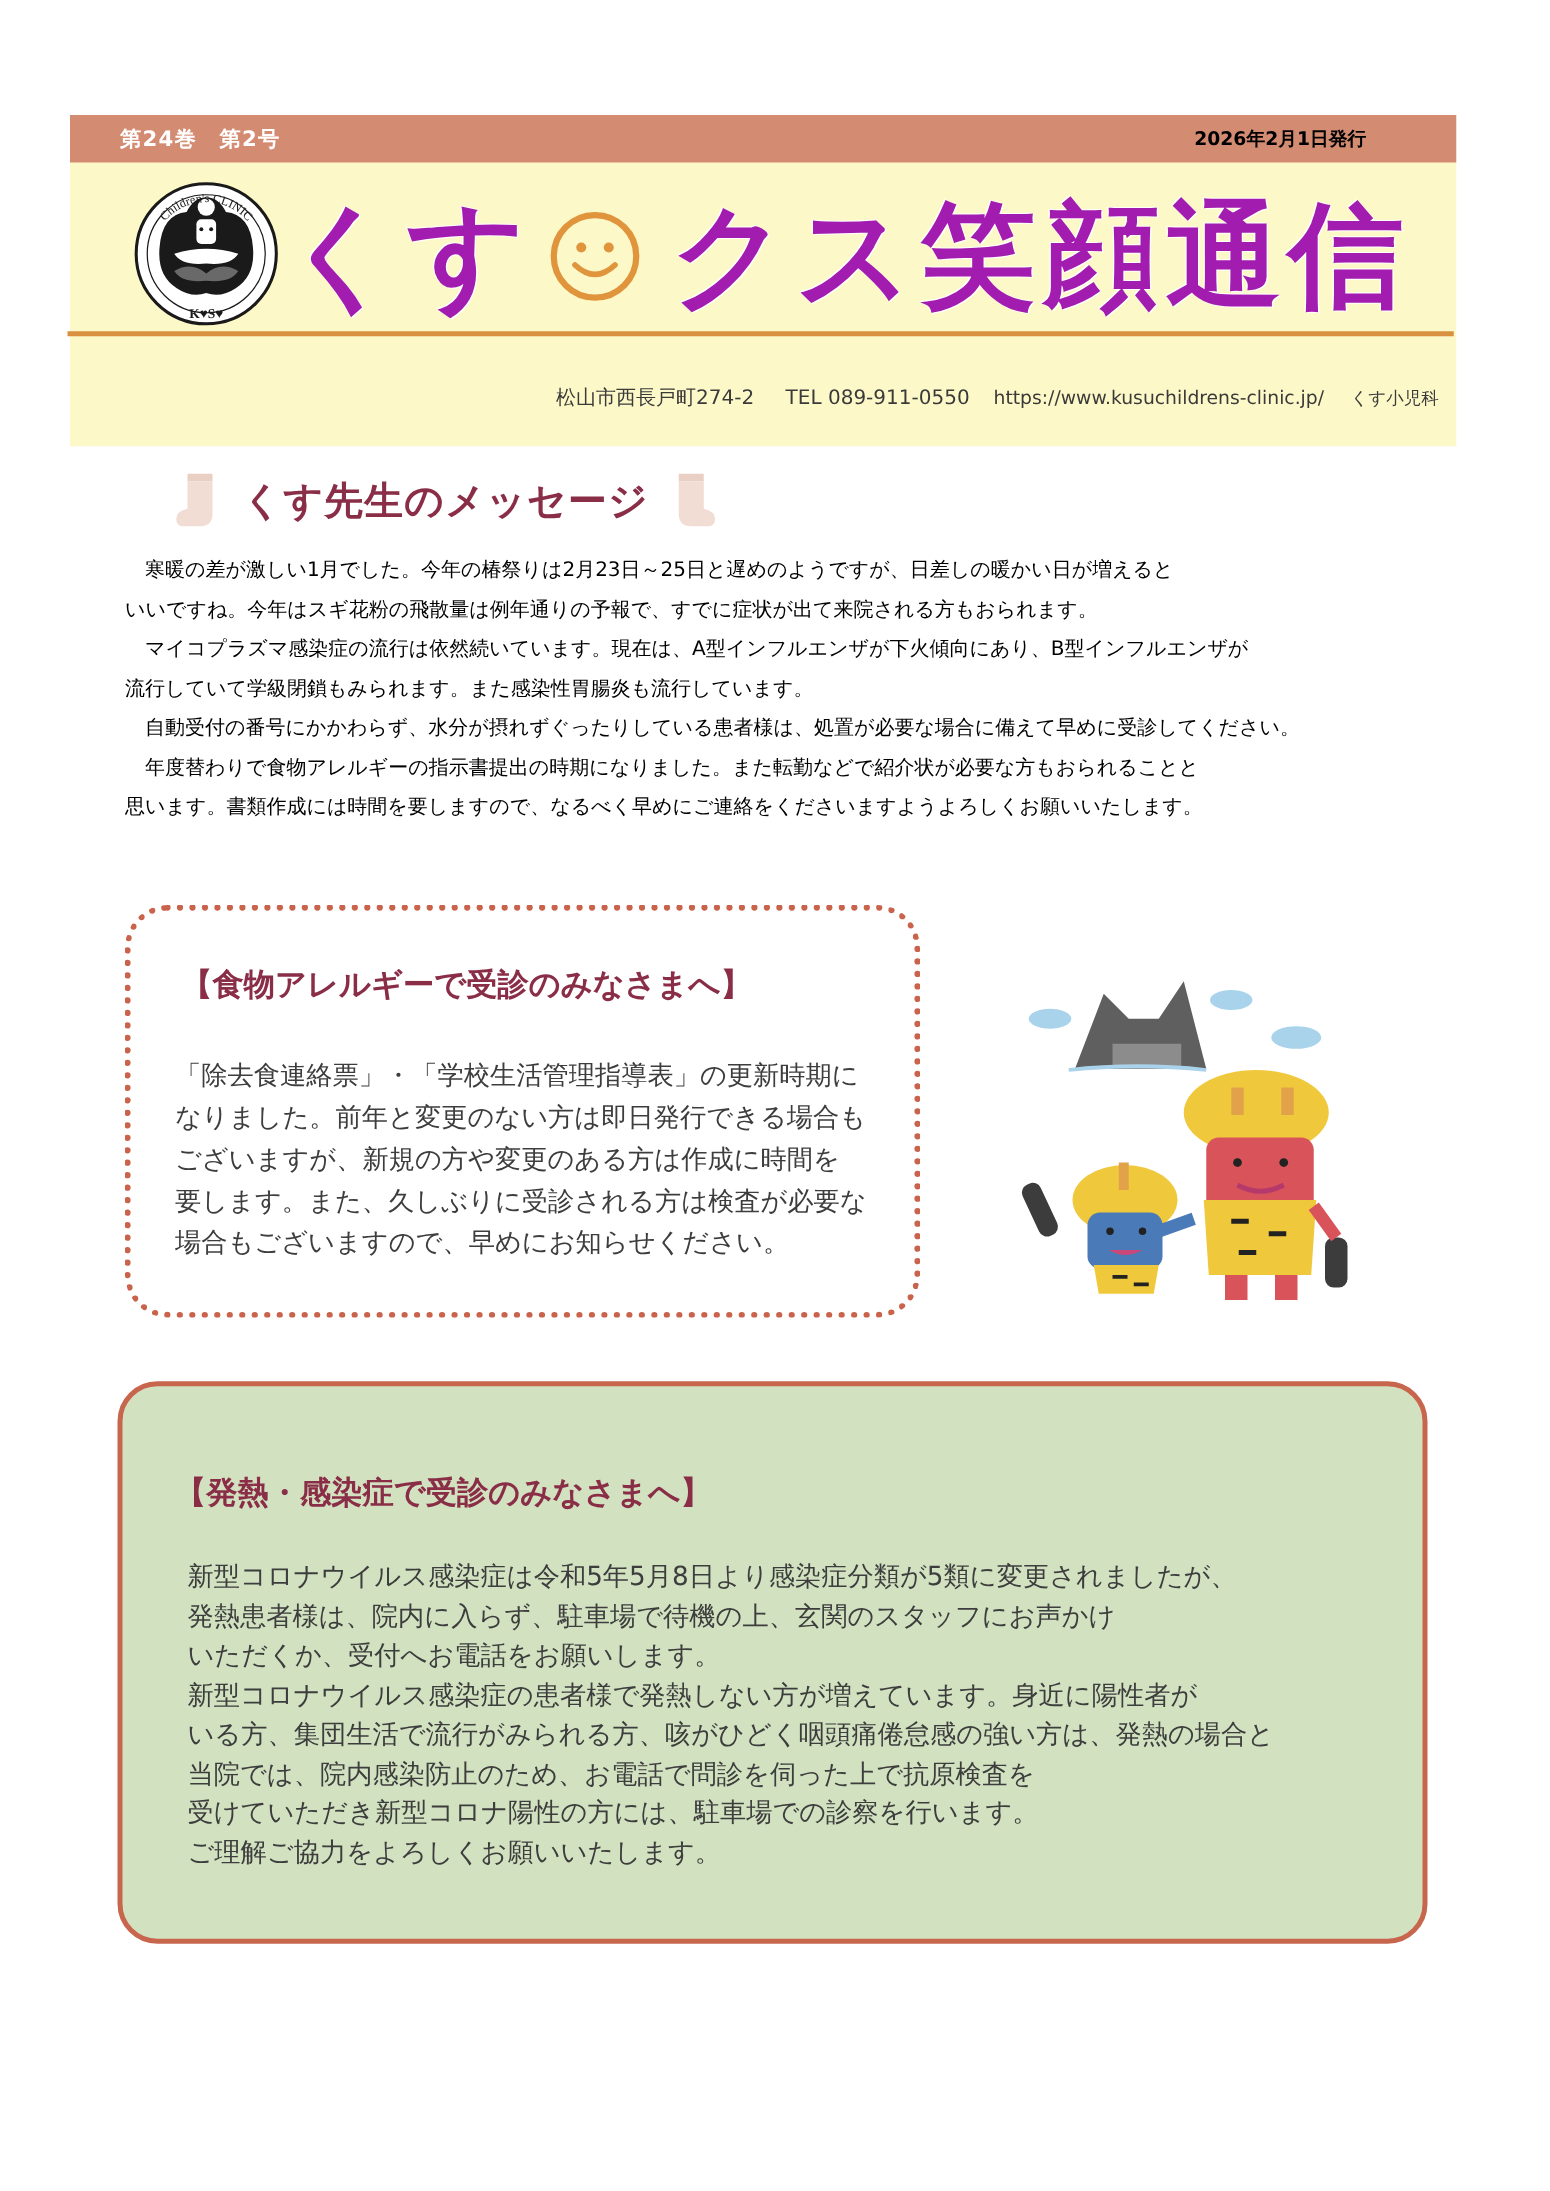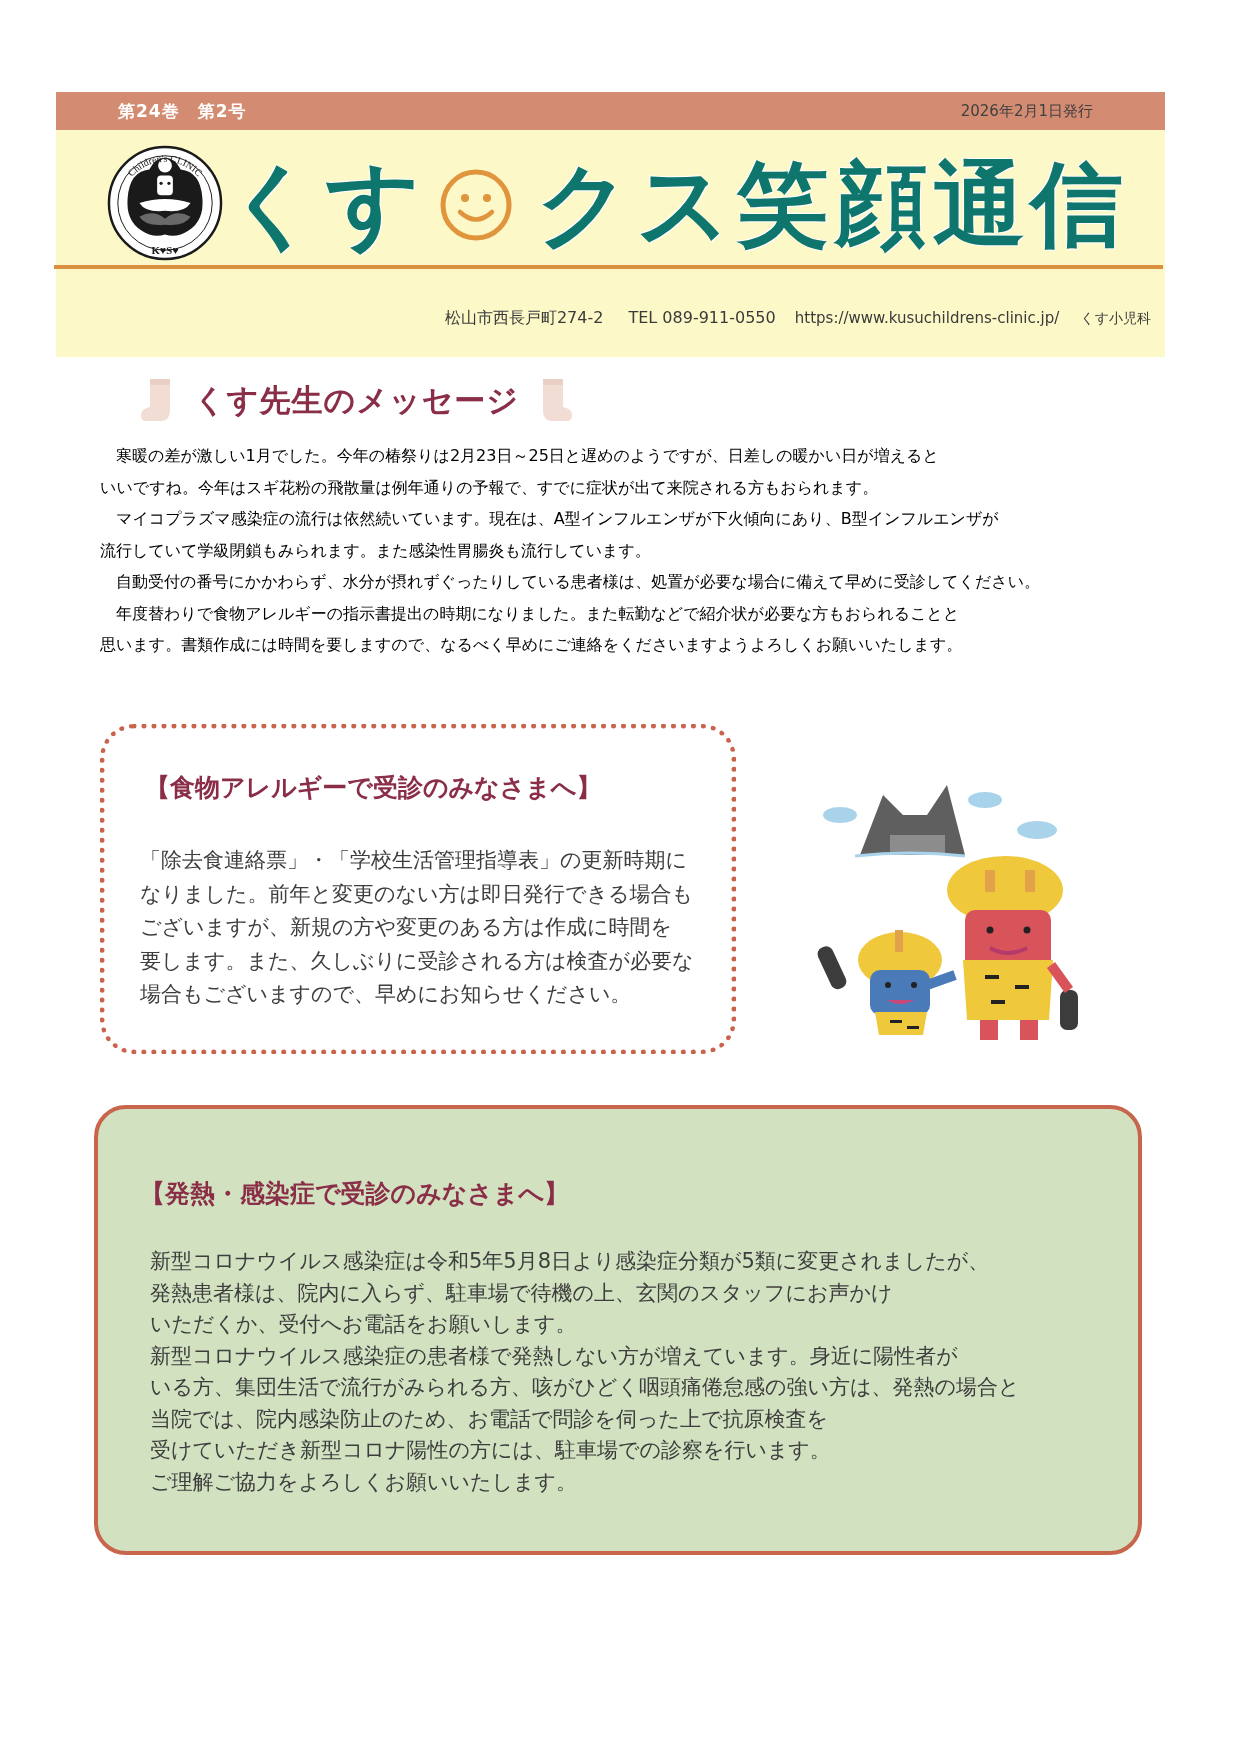--- a/index.html
+++ b/index.html
@@ -2,25 +2,25 @@
 <html><head>
 <meta charset="utf-8">
 <style>
   html, body { margin: 0; padding: 0; background: #ffffff; }
   body { width: 1240px; height: 1753px; position: relative; overflow: hidden;
          font-family: "DejaVu Sans", "Liberation Sans", sans-serif; color: #3c3c3c; }
 
   
   .header { position: absolute; left: 56px; top: 92px; width: 1109px; height: 265px; background: #fdf8c8; }
   .header-band { position: absolute; left: 0; top: 0; width: 100%; height: 38px; background: #d38b72; }
-  .issue { position: absolute; left: 62px; top: 8px; font-size: 17px; font-weight: bold; color: #ffffff; letter-spacing: 1px; }
-  .pubdate { position: absolute; right: 72px; top: 10px; font-size: 15px; font-weight: normal; color: #404040; }
+  .issue { position: absolute; left: 40px; top: 8px; font-size: 17px; font-weight: bold; color: #ffffff; letter-spacing: 1px; }
+  .pubdate { position: absolute; right: 72px; top: 10px; font-size: 15px; font-weight: bold; color: #000000; }
   .logo { position: absolute; left: 50px; top: 52px; width: 118px; height: 118px; }
   .title-row { position: absolute; left: 170px; top: 48px; height: 130px; display: flex; align-items: center; }
-  .title-text { font-size: 92px; font-weight: bold; color: #0f766e; letter-spacing: 6px; line-height: 1;
+  .title-text { font-size: 92px; font-weight: bold; color: #a21caf; letter-spacing: 6px; line-height: 1;
                 text-shadow: 1px 1px 0 #ffffff, -1px -1px 0 #ffffff; }
   .smiley { width: 76px; height: 76px; margin: 0 22px 0 12px; }
   .orange-rule { position: absolute; left: -2px; top: 173px; width: 1109px; height: 4px; background: #d9913f; }
   .contact { position: absolute; right: 14px; top: 216px; font-size: 16px; color: #3a3a3a; white-space: nowrap; }
   .contact span { margin-left: 20px; }
   .contact .clinic { font-size: 14px; margin-left: 16px; }
 
   
   .msg-head { position: absolute; left: 140px; top: 375px; height: 52px; display: flex; align-items: center; }
   .sock { width: 42px; height: 48px; }

